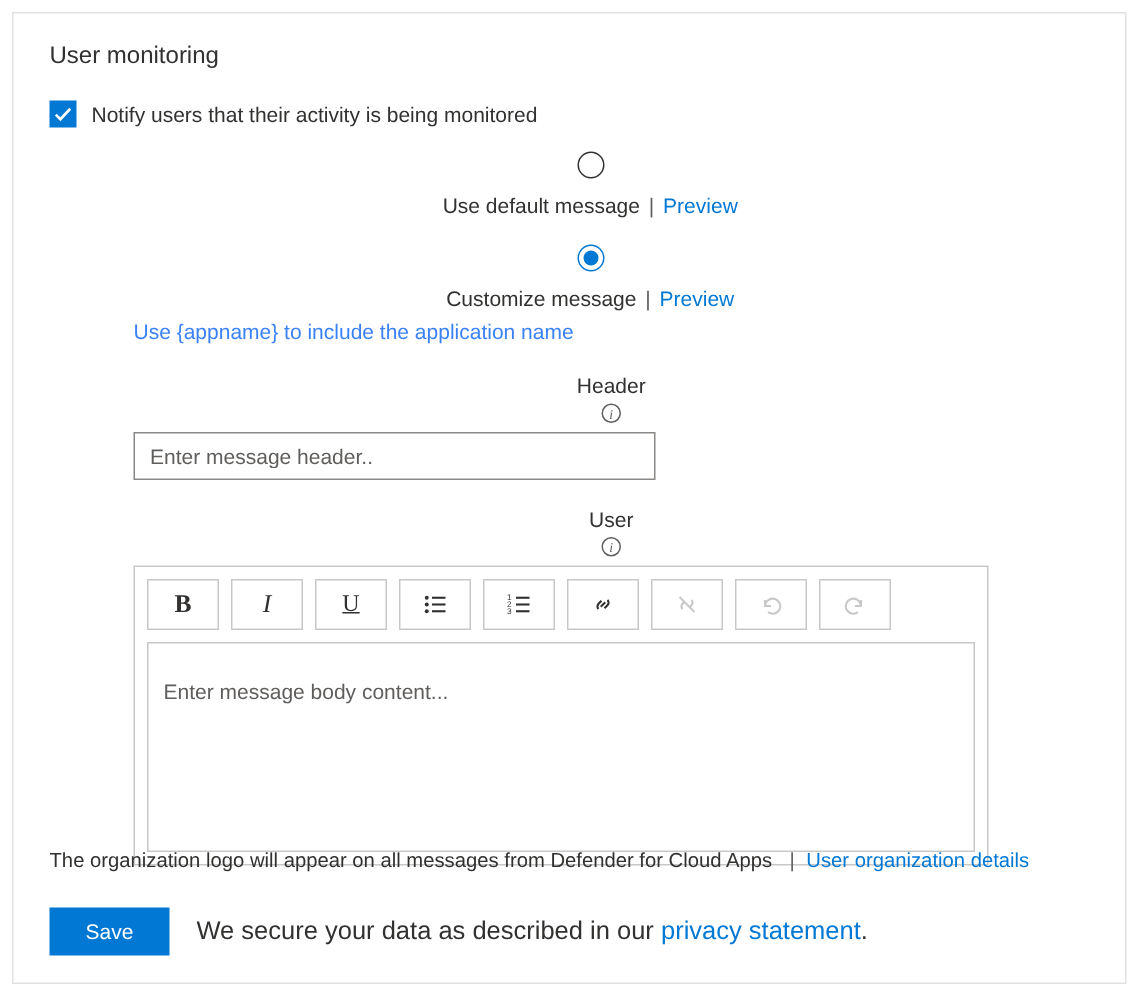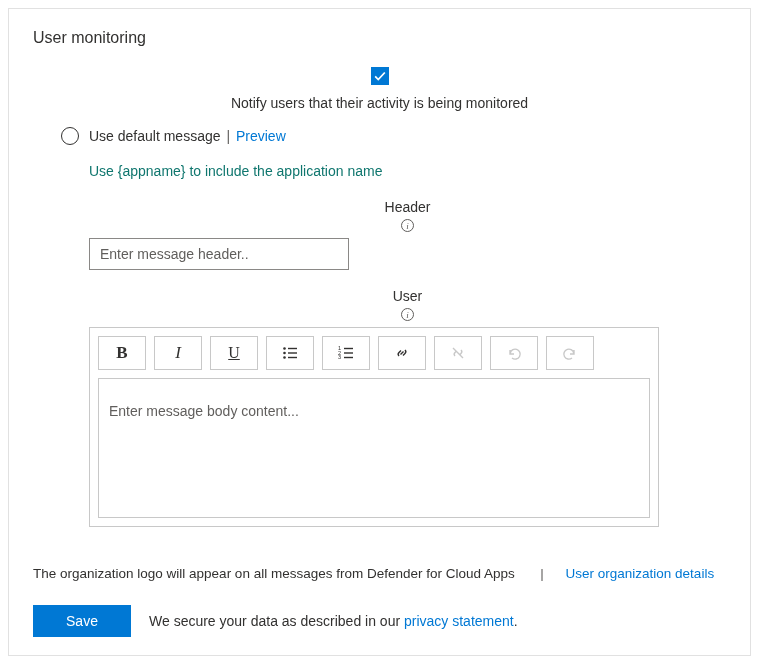--- a/index.html
+++ b/index.html
@@ -20,38 +20,38 @@
     .section-title {
       font-size: 16px;
       font-weight: 400;
       margin-bottom: 20px;
     }
     .checkbox-row {
       display: flex;
       align-items: center;
       gap: 10px;
       margin-bottom: 16px;
-      flex-direction: column;
     }
     .checkbox {
       width: 18px;
       height: 18px;
       background: #0078d4;
       display: flex;
       align-items: center;
       justify-content: center;
       cursor: pointer;
     }
     .checkbox svg { width: 14px; height: 14px; }
     .radio-group { padding-left: 28px; }
     .radio-row {
       display: flex;
       align-items: center;
       gap: 10px;
       margin-bottom: 6px;
+      flex-direction: column;
     }
     .radio {
       width: 18px;
       height: 18px;
       border: 1px solid #323130;
       border-radius: 50%;
       display: flex;
       align-items: center;
       justify-content: center;
       cursor: pointer;
@@ -62,21 +62,21 @@
       content: '';
       width: 10px;
       height: 10px;
       background: #0078d4;
       border-radius: 50%;
     }
     .radio-label { font-size: 14px; }
     .pipe { color: #605e5c; margin: 0 2px; }
     .link { color: #0078d4; cursor: pointer; }
     .hint {
-      color: #0f766e;
+      color: #3b82f6;
       font-size: 14px;
       margin-left: 28px;
       margin-bottom: 20px;
     }
     .option-block { margin-bottom: 18px; }
     .form-group {
       margin-left: 28px;
       margin-bottom: 18px;
     }
     .field-label {
@@ -95,21 +95,21 @@
       display: inline-flex;
       align-items: center;
       justify-content: center;
       font-size: 9px;
       font-style: italic;
       font-family: Georgia, serif;
       color: #605e5c;
       cursor: pointer;
     }
     .text-input {
-      width: 260px;
+      width: 348px;
       height: 32px;
       border: 1px solid #8a8886;
       padding: 0 10px;
       font-size: 14px;
       font-family: inherit;
       outline: none;
     }
     .text-input::placeholder { color: #605e5c; }
     .editor-wrap {
       border: 1px solid #c8c8c8;
@@ -144,48 +144,48 @@
       margin: 0 8px 8px 8px;
       min-height: 140px;
       padding: 24px 10px;
       color: #605e5c;
       font-size: 14px;
       outline: none;
     }
     .logo-row {
       display: flex;
       align-items: center;
-      gap: 16px;
+      gap: 2px;
       font-size: 13.5px;
       position: absolute;
       bottom: 74px;
       left: 24px;
     }
     .bottom-bar {
       position: absolute;
       bottom: 0;
       left: 0;
       right: 0;
       padding: 14px 24px 18px;
       display: flex;
       align-items: center;
       gap: 18px;
     }
     .save-btn {
       background: #0078d4;
       color: #fff;
       border: none;
-      width: 98px;
+      width: 80px;
       height: 32px;
       font-size: 14px;
       font-family: inherit;
       cursor: pointer;
     }
     .privacy-text {
-      font-size: 14px;
+      font-size: 17px;
       color: #323130;
     }
   </style>
 </head>
 <body>
 
 <div class="panel">
   <h2 class="section-title">User monitoring</h2>
 
   <div class="checkbox-row">
@@ -203,20 +203,28 @@
         <div class="radio"></div>
         <span class="radio-label">
           <span>Use default message</span>
           <span class="pipe"> | </span>
           <span class="link">Preview</span>
         </span>
       </div>
     </div>
 
     <div class="option-block">
+      <div class="radio-row">
+        <div class="radio selected"></div>
+        <span class="radio-label">
+          <span>Customize message</span>
+          <span class="pipe"> | </span>
+          <span class="link">Preview</span>
+        </span>
+      </div>
       <div class="hint">Use {appname} to include the application name</div>
 
       <div class="form-group">
         <div class="field-label">
           <span>Header</span>
           <span class="info-icon">i</span>
         </div>
         <input type="text" class="text-input" placeholder="Enter message header.." style="">
       </div>
 

